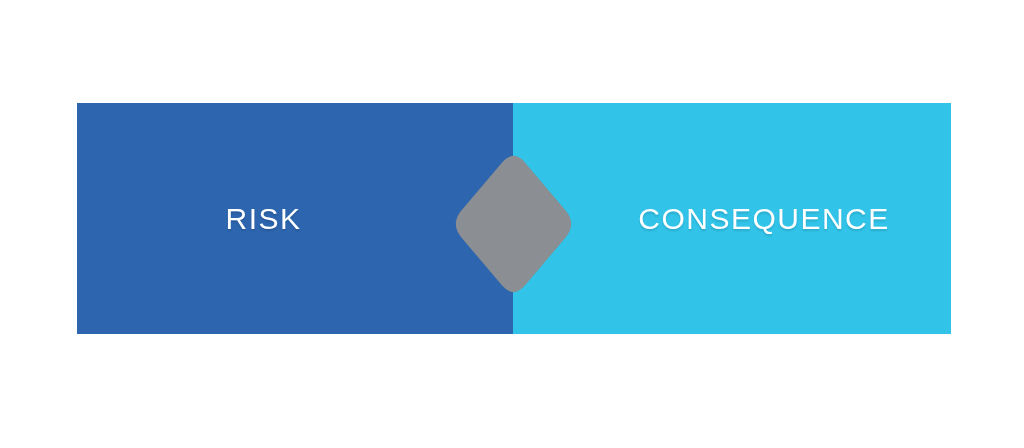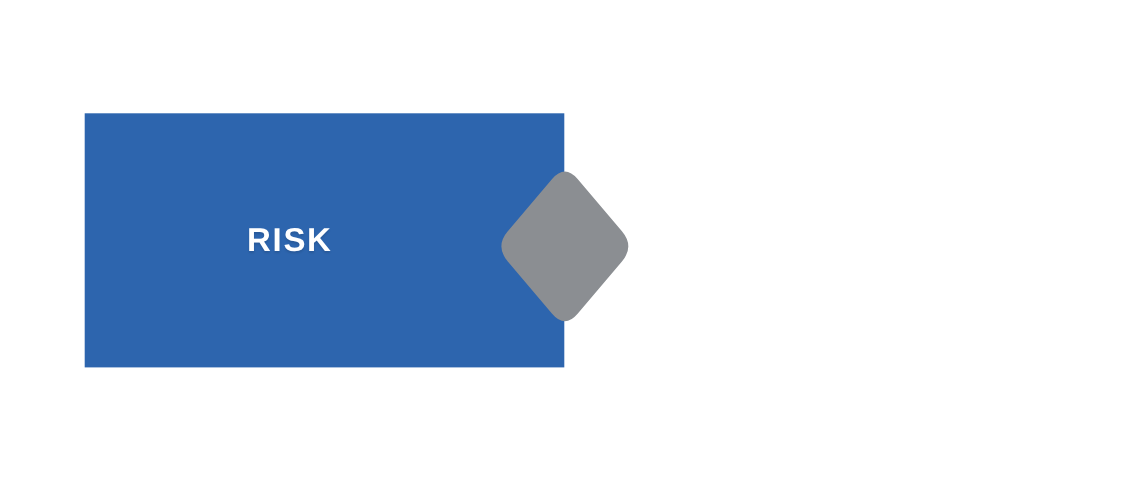--- a/index.html
+++ b/index.html
@@ -30,21 +30,21 @@
     padding-right: 63px;
   }
   .box-right {
     left: 513px;
     width: 438px;
     padding-left: 64px;
   }
   .box-label {
     color: #ffffff;
     font-size: 30px;
-    font-weight: bold;
+    font-weight: normal;
     letter-spacing: 1.5px;
     text-shadow: 0 2px 2px rgba(0,0,0,0.12);
     white-space: nowrap;
     user-select: none;
     text-align: right;
   }
   .connector {
     position: absolute;
     left: 450px;
     top: 149px;
@@ -54,20 +54,23 @@
 </style>
 </head>
 <body>
 
 <div class="stage">
 
   <div class="box box-left" style="background-color: rgb(45, 101, 174);">
     <span class="box-label">RISK</span>
   </div>
 
+  <div class="box box-right" style="background-color: rgb(49, 195, 232);">
+    <span class="box-label">CONSEQUENCE</span>
+  </div>
 
   <svg class="connector" viewBox="0 0 127 150" aria-hidden="true" style="color: rgb(139, 142, 146);">
     <path fill="currentColor" d="M 75.1 13.7
              L 115.4 61.3
              Q 127 75 115.4 88.7
              L 75.1 136.3
              Q 63.5 150 51.9 136.3
              L 11.6 88.7
              Q 0 75 11.6 61.3
              L 51.9 13.7

